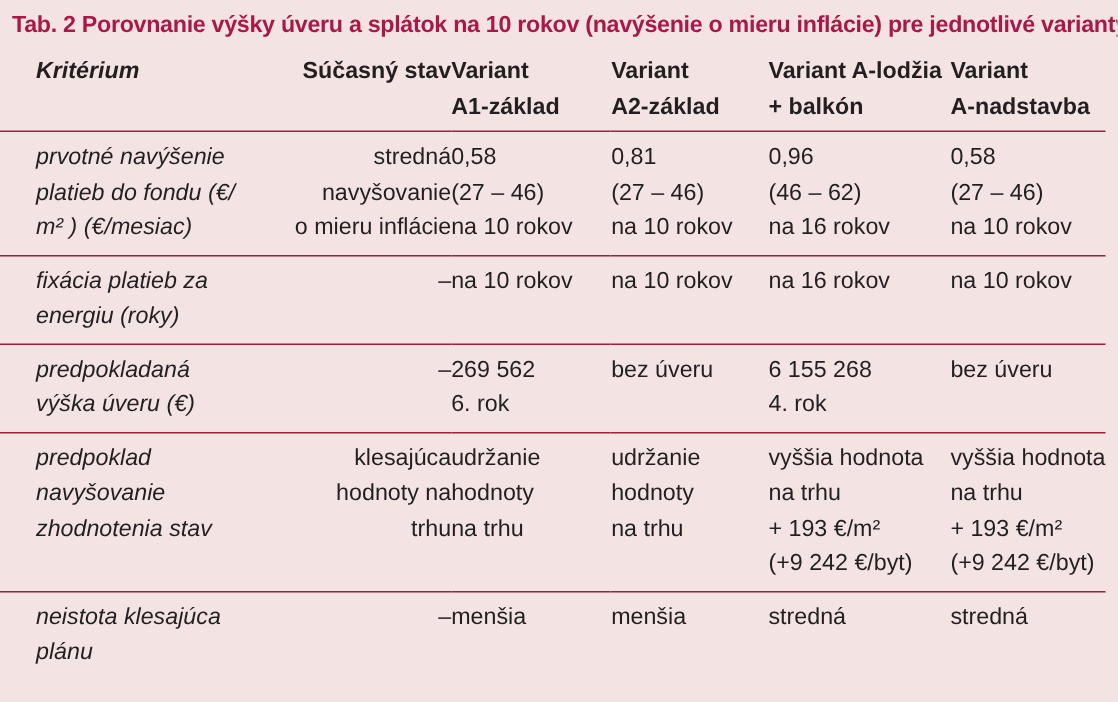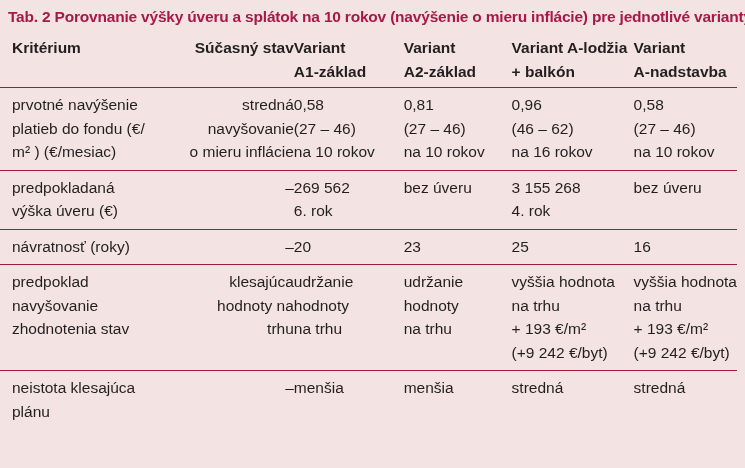--- a/index.html
+++ b/index.html
@@ -21,21 +21,21 @@
     width:737px;
     font-size:15.5px;
     line-height:23.5px;
   }
   td, th {
     vertical-align:top; text-align:left; padding:0;
     white-space:nowrap;
   }
   th { font-weight:bold; padding-bottom:4px; }
   tr.r td { border-top:1.5px solid #9c1f3a; padding-top:5px; padding-bottom:6px; }
-  td.c1, th.c1 { padding-left:12px; width:152px; }
+  td.c1, th.c1 { padding-left:24px; width:152px;font-style:italic; }
   .c2 { width:130px;text-align:right; }
   .c3 { width:110px; }
   .c4 { width:108px; }
   .c5 { width:122px; }
   .cell-line { display:block; }
 </style>
 </head>
 <body>
 
 <div class="title">Tab. 2  Porovnanie výšky úveru a splátok na 10 rokov (navýšenie o mieru inflácie) pre jednotlivé varianty</div>
@@ -95,65 +95,66 @@
         <span class="cell-line">(46 – 62)</span>
         <span class="cell-line">na 16 rokov</span>
       </td>
       <td class="c6">
         <span class="cell-line">0,58</span>
         <span class="cell-line">(27 – 46)</span>
         <span class="cell-line">na 10 rokov</span>
       </td>
     </tr>
 
+    <tr class="r">
+      <td class="c1">
+        <span class="cell-line">fixácia platieb za</span>
+        <span class="cell-line">energiu (roky)</span>
+      </td>
+      <td class="c2">
+        <span class="cell-line">–</span>
+      </td>
+      <td class="c3">
+        <span class="cell-line">na 10 rokov</span>
+      </td>
+      <td class="c4">
+        <span class="cell-line">na 10 rokov</span>
+      </td>
+      <td class="c5">
+        <span class="cell-line">na 16 rokov</span>
+      </td>
+      <td class="c6">
+        <span class="cell-line">na 10 rokov</span>
+      </td>
+    </tr>
 
     <tr class="r">
       <td class="c1">
         <span class="cell-line">predpokladaná</span>
         <span class="cell-line">výška úveru (€)</span>
       </td>
       <td class="c2">
         <span class="cell-line">–</span>
       </td>
       <td class="c3">
         <span class="cell-line">269 562</span>
         <span class="cell-line">6. rok</span>
       </td>
       <td class="c4">
         <span class="cell-line">bez úveru</span>
       </td>
       <td class="c5">
-        <span class="cell-line">3 155 268</span>
+        <span class="cell-line">6 155 268</span>
         <span class="cell-line">4. rok</span>
       </td>
       <td class="c6">
         <span class="cell-line">bez úveru</span>
       </td>
     </tr>
 
-    <tr class="r">
-      <td class="c1">
-        <span class="cell-line">návratnosť (roky)</span>
-      </td>
-      <td class="c2">
-        <span class="cell-line">–</span>
-      </td>
-      <td class="c3">
-        <span class="cell-line">20</span>
-      </td>
-      <td class="c4">
-        <span class="cell-line">23</span>
-      </td>
-      <td class="c5">
-        <span class="cell-line">25</span>
-      </td>
-      <td class="c6">
-        <span class="cell-line">16</span>
-      </td>
-    </tr>
 
     <tr class="r">
       <td class="c1">
         <span class="cell-line">predpoklad</span>
         <span class="cell-line">navyšovanie</span>
         <span class="cell-line">zhodnotenia stav</span>
       </td>
       <td class="c2">
         <span class="cell-line">klesajúca</span>
         <span class="cell-line">hodnoty na</span>

